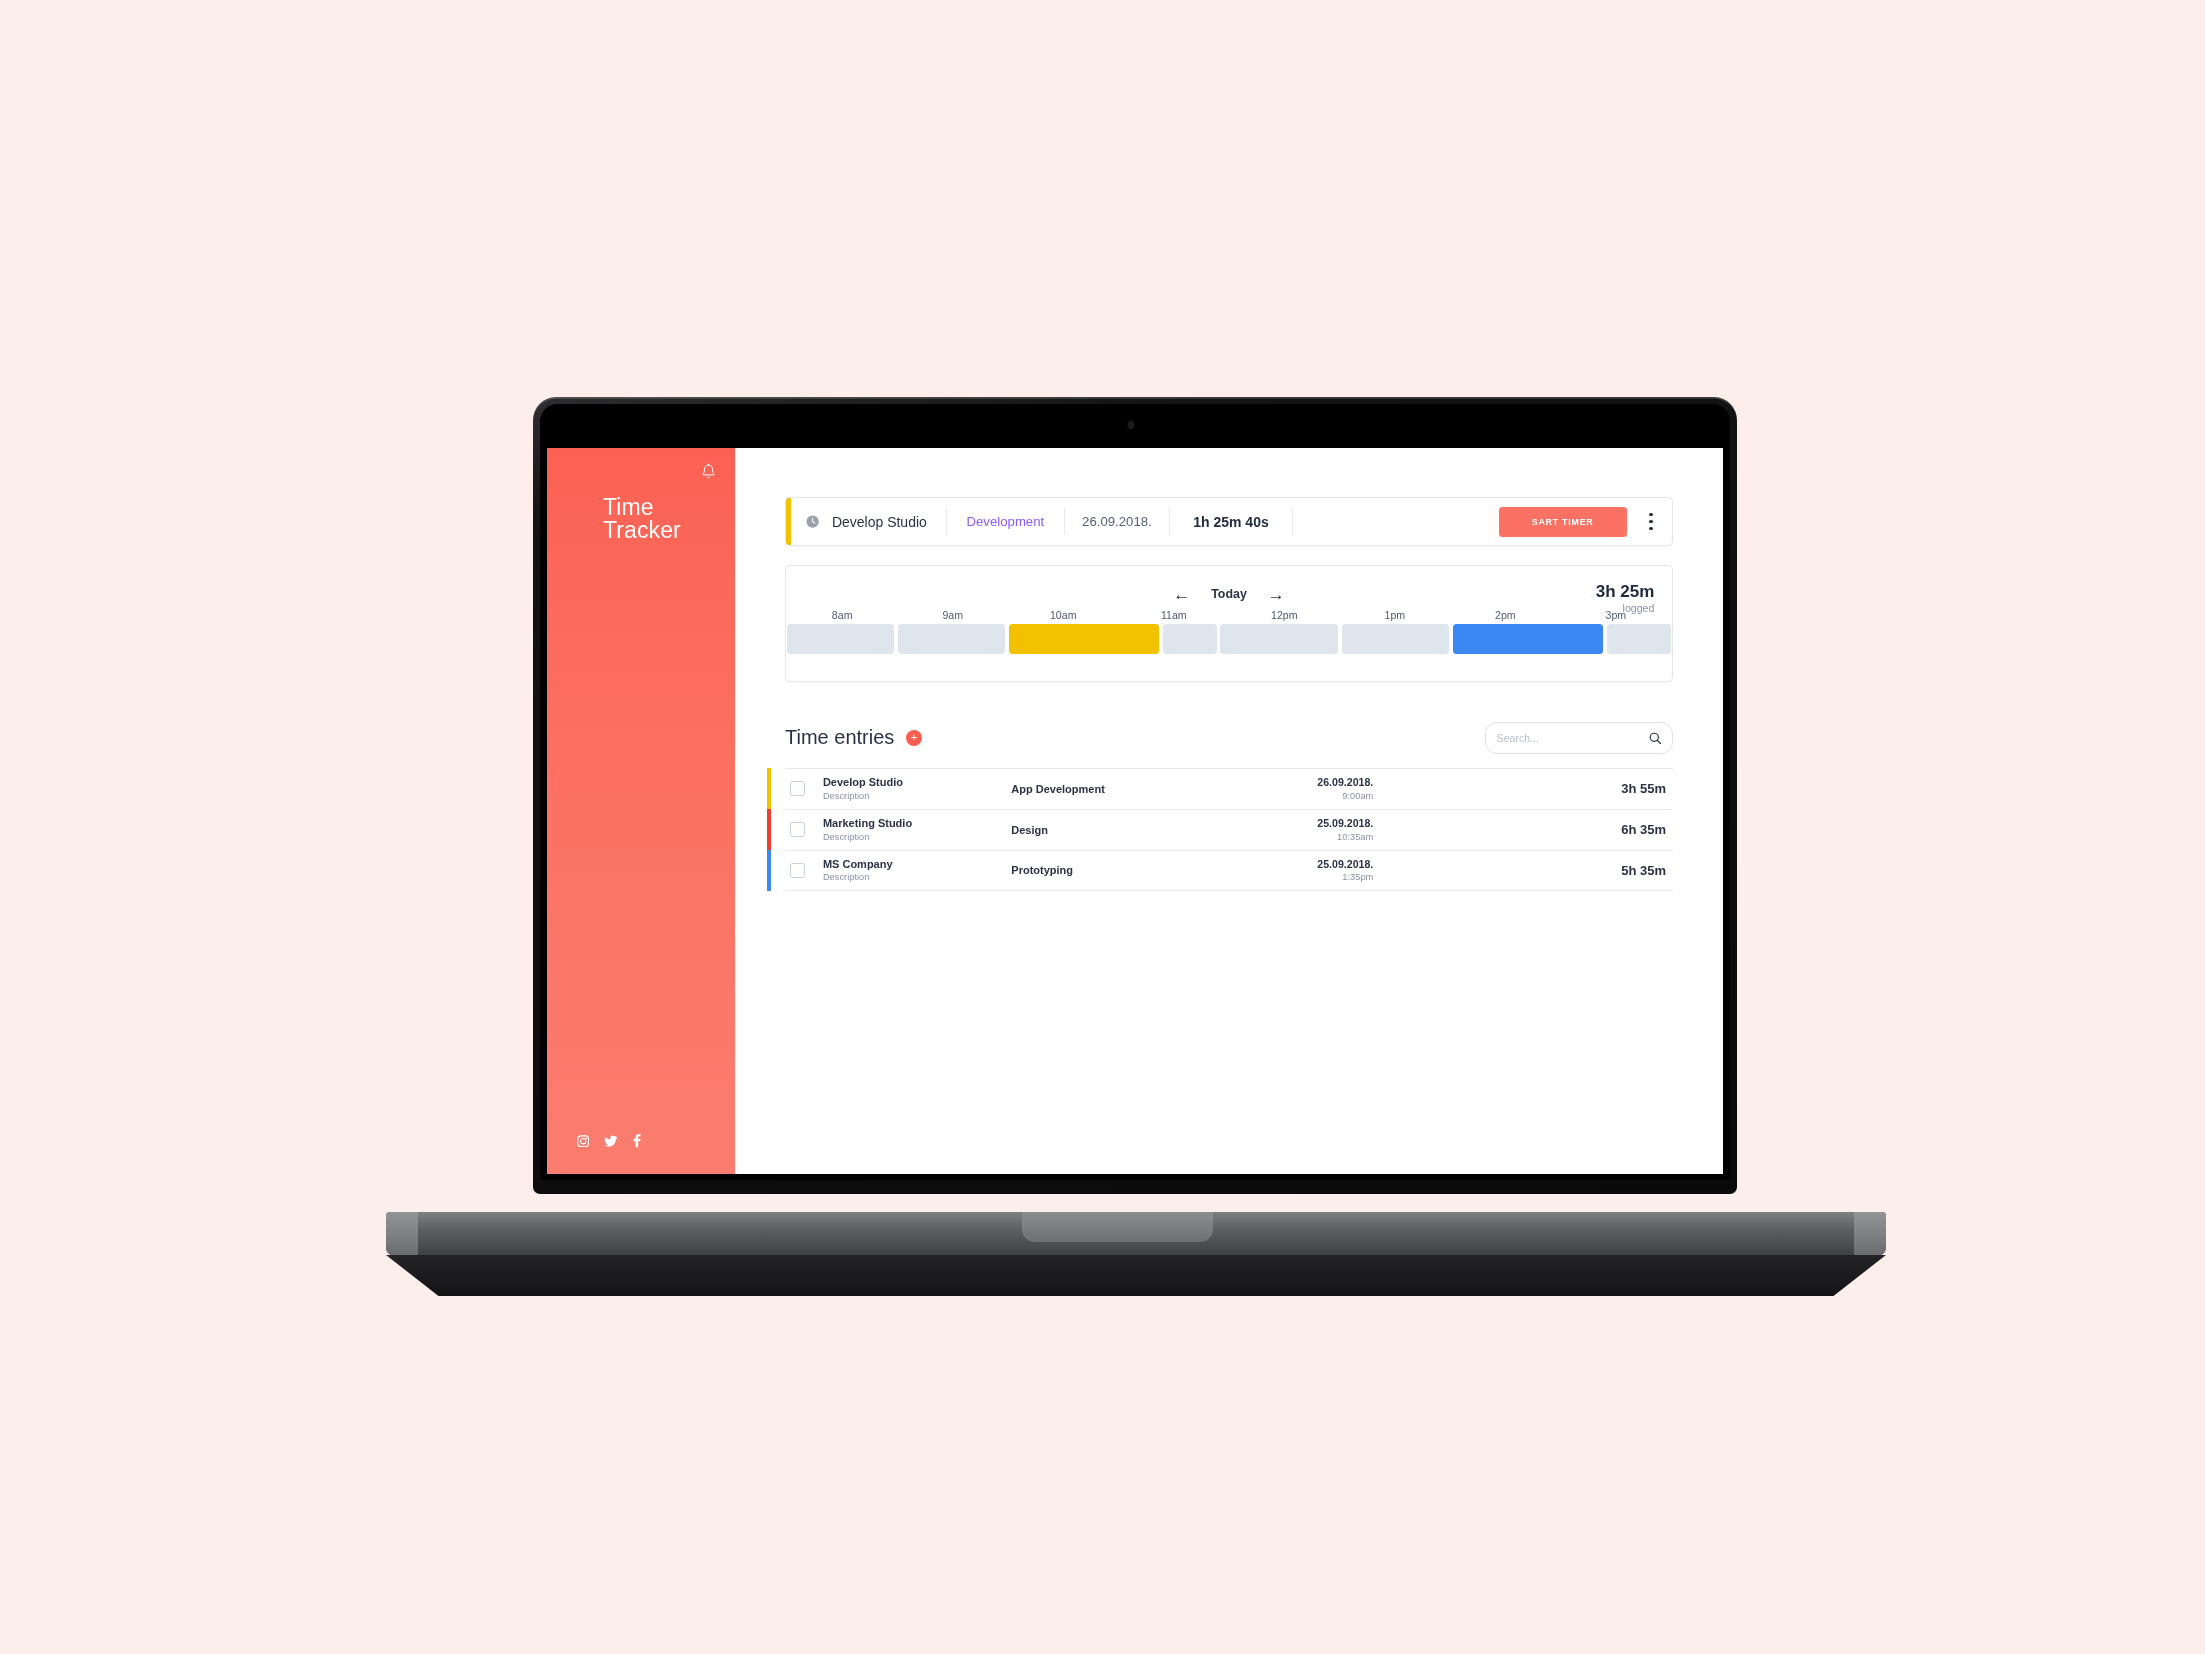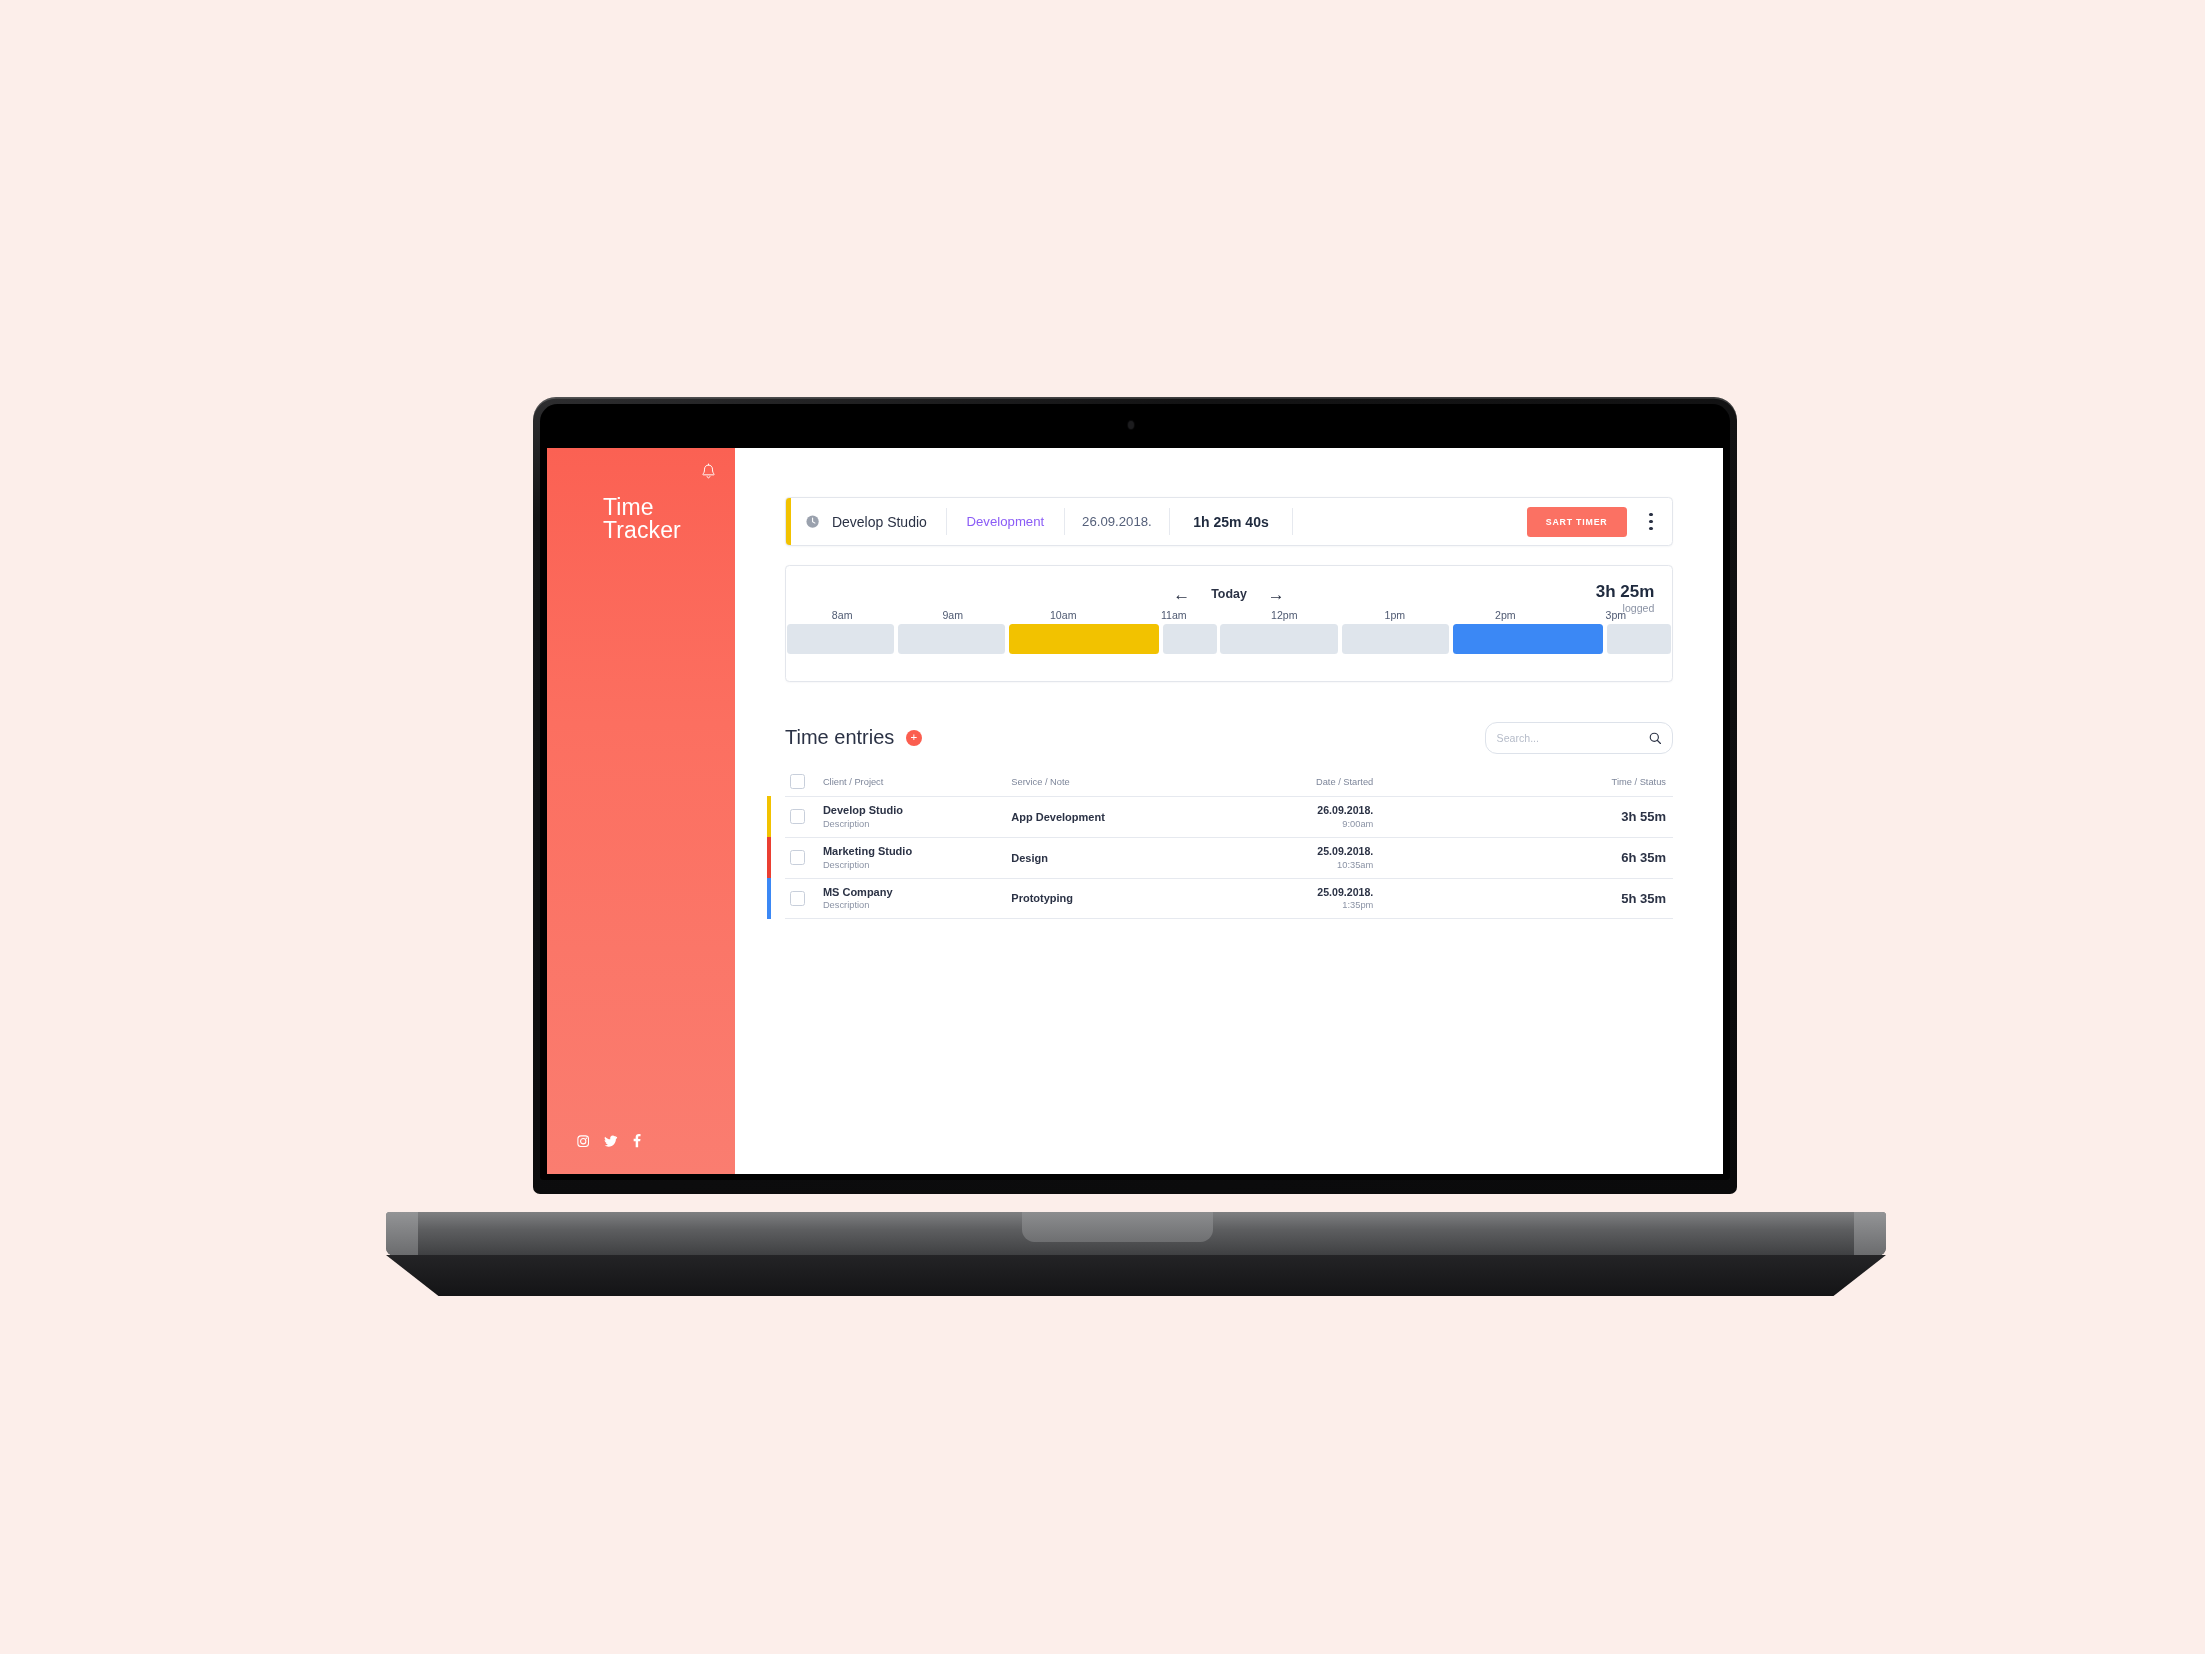--- a/index.html
+++ b/index.html
@@ -242,21 +242,21 @@
   #start-timer-button {
     align-self: center;
     background: #FB7163;
     color: #fff;
     font-size: 8.8px;
     font-weight: bold;
     letter-spacing: 0.8px;
     border: none;
     border-radius: 3.5px;
     height: 30px;
-    padding: 0 19px;
+    padding: 0 33px;
     cursor: pointer;
     font-family: "Liberation Sans", sans-serif;
     margin-right: 3.5px;
   }
   #timer-menu-button {
     width: 42px;
     display: flex;
     align-items: center;
     justify-content: center;
     cursor: pointer;
@@ -575,27 +575,20 @@
           <span id="search-icon">
             <svg width="12.4" height="12.4" viewBox="0 0 14 14" fill="none">
               <circle cx="6" cy="6" r="4.6" stroke="#2b3245" stroke-width="1.3"></circle>
               <path d="M9.6 9.6L13 13" stroke="#2b3245" stroke-width="1.3" stroke-linecap="round"></path>
             </svg>
           </span>
         </div>
       </div>
 
       <div id="entries-table">
-        <div id="table-head">
-          <span class="cb"></span>
-          <span class="col-client">Client / Project</span>
-          <span class="col-service">Service / Note</span>
-          <span class="col-date">Date / Started</span>
-          <span class="col-time">Time / Status</span>
-        </div>
         <div id="table-body">
             <div class="entry-row">
               <span class="row-accent" style="background: rgb(242, 194, 0);"></span>
               <span class="cb"></span>
               <div class="col-client">
                 <div class="cell-title">Develop Studio</div>
                 <div class="cell-sub">Description</div>
               </div>
               <div class="col-service cell-service">App Development</div>
               <div class="col-date">

